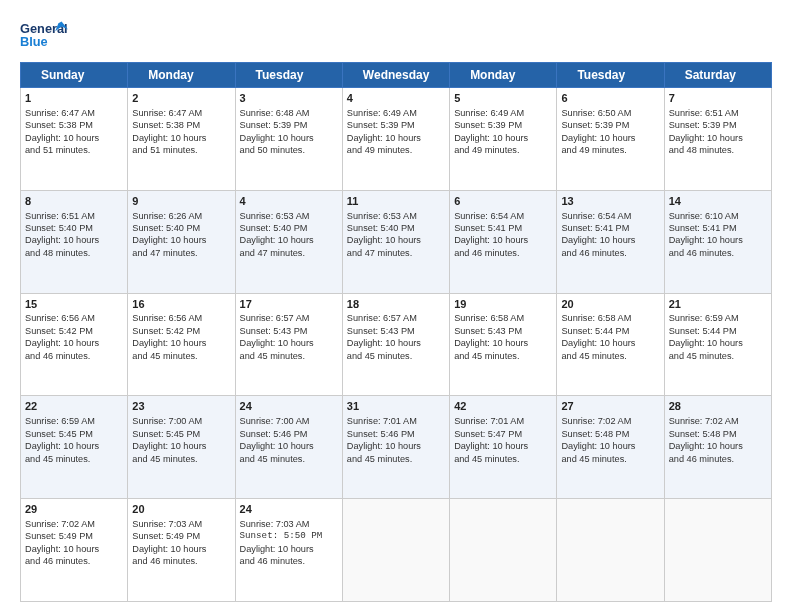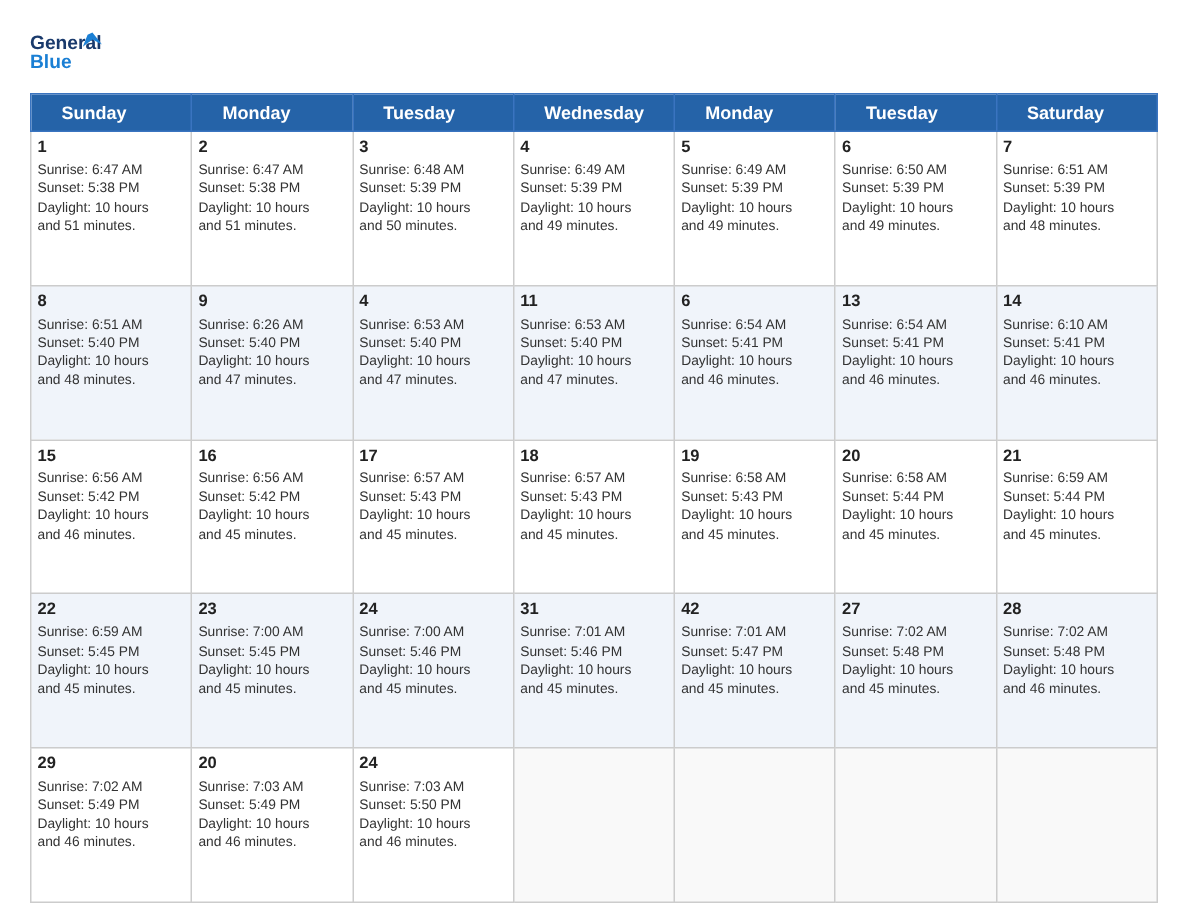--- a/index.html
+++ b/index.html
@@ -340,21 +340,21 @@
           <td>
             <span class="day-num">20</span>
             <span style="display: block;">Sunrise: 7:03 AM</span>
             <span style="display: block;">Sunset: 5:49 PM</span>
             <span style="display: block;">Daylight: 10 hours</span>
             <span style="display: block;">and 46 minutes.</span>
           </td>
           <td>
             <span class="day-num">24</span>
             <span style="display: block;">Sunrise: 7:03 AM</span>
-            <span style="display: block;">Sunset: 5:50 PM</span>
+            <span style="display: block; font-family: Liberation Mono, monospace;">Sunset: 5:50 PM</span>
             <span style="display: block;">Daylight: 10 hours</span>
             <span style="display: block;">and 46 minutes.</span>
           </td>
           <td class="empty"></td>
           <td class="empty"></td>
           <td class="empty"></td>
           <td class="empty"></td>
         </tr>
       </tbody>
   </table>

